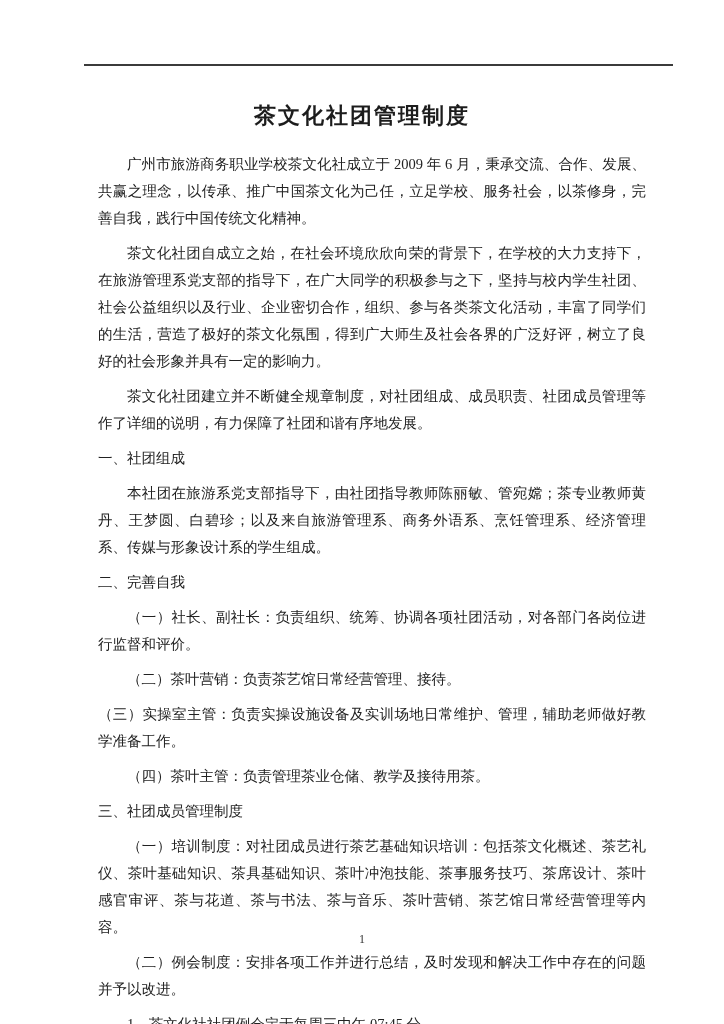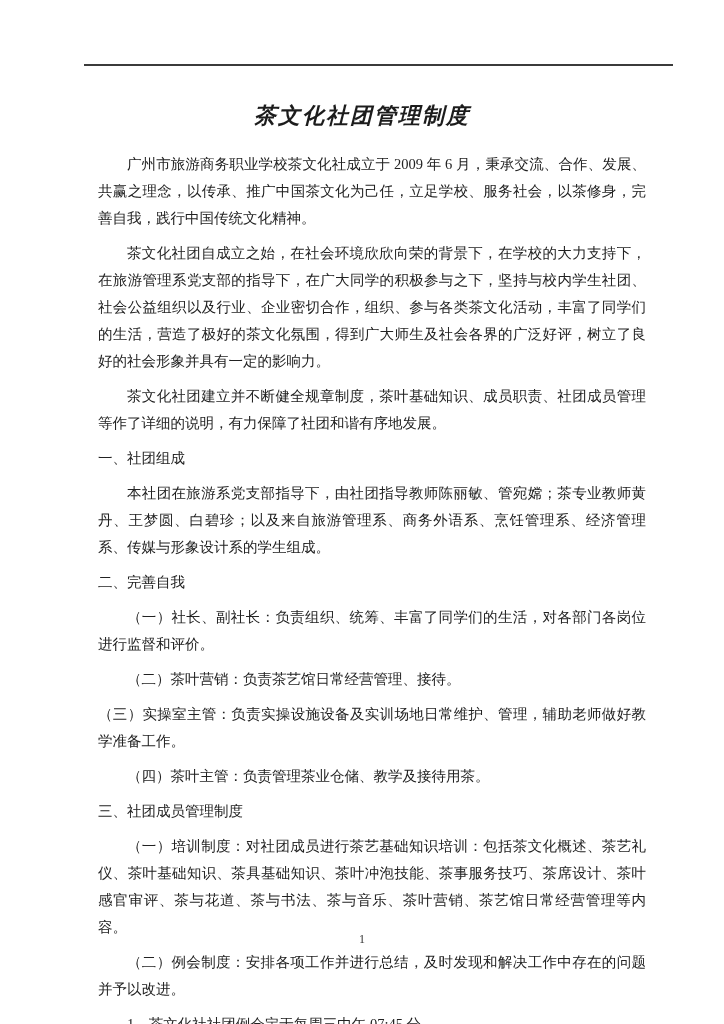--- a/index.html
+++ b/index.html
@@ -28,21 +28,20 @@
     position: absolute;
     left: 0;
     top: 86px;
     width: 724px;
     text-align: center;
     font-family: "Liberation Sans", "DejaVu Sans", sans-serif;
     font-size: 22px;
     font-weight: 700;
     letter-spacing: 2px;
     color: #1c1c1c;
-    font-style: italic;
   }
   .content {
     position: absolute;
     left: 90px;
     top: 143px;
     width: 564px;
     font-size: 14.5px;
     line-height: 27px;
     text-align: justify;
     text-justify: inter-ideograph;
@@ -77,25 +76,25 @@
 
 <div class="page">
 
   <div class="top-rule"></div>
 
   <h1 class="doc-title">茶文化社团管理制度</h1>
 
   <div class="content">
     <p class="para-indent">广州市旅游商务职业学校茶文化社成立于 2009 年 6 月，秉承交流、合作、发展、共赢之理念，以传承、推广中国茶文化为己任，立足学校、服务社会，以茶修身，完善自我，践行中国传统文化精神。</p>
     <p class="para-indent">茶文化社团自成立之始，在社会环境欣欣向荣的背景下，在学校的大力支持下，在旅游管理系党支部的指导下，在广大同学的积极参与之下，坚持与校内学生社团、社会公益组织以及行业、企业密切合作，组织、参与各类茶文化活动，丰富了同学们的生活，营造了极好的茶文化氛围，得到广大师生及社会各界的广泛好评，树立了良好的社会形象并具有一定的影响力。</p>
-    <p class="para-indent">茶文化社团建立并不断健全规章制度，茶叶基础知识、成员职责、社团成员管理等作了详细的说明，有力保障了社团和谐有序地发展。</p>
+    <p class="para-indent">茶文化社团建立并不断健全规章制度，对社团组成、成员职责、社团成员管理等作了详细的说明，有力保障了社团和谐有序地发展。</p>
     <p class="section-heading">一、社团组成</p>
     <p class="para-indent">本社团在旅游系党支部指导下，由社团指导教师陈丽敏、管宛嫦；茶专业教师黄丹、王梦圆、白碧珍；以及来自旅游管理系、商务外语系、烹饪管理系、经济管理系、传媒与形象设计系的学生组成。</p>
     <p class="section-heading">二、完善自我</p>
-    <p class="para-indent">（一）社长、副社长：负责组织、统筹、丰富了同学们的生活，对各部门各岗位进行监督和评价。</p>
+    <p class="para-indent">（一）社长、副社长：负责组织、统筹、协调各项社团活动，对各部门各岗位进行监督和评价。</p>
     <p class="para-indent">（二）茶叶营销：负责茶艺馆日常经营管理、接待。</p>
     <p class="para-hang">（三）实操室主管：负责实操设施设备及实训场地日常维护、管理，辅助老师做好教学准备工作。</p>
     <p class="para-indent">（四）茶叶主管：负责管理茶业仓储、教学及接待用茶。</p>
     <p class="section-heading">三、社团成员管理制度</p>
     <p class="para-indent">（一）培训制度：对社团成员进行茶艺基础知识培训：包括茶文化概述、茶艺礼仪、茶叶基础知识、茶具基础知识、茶叶冲泡技能、茶事服务技巧、茶席设计、茶叶感官审评、茶与花道、茶与书法、茶与音乐、茶叶营销、茶艺馆日常经营管理等内容。</p>
     <p class="para-indent">（二）例会制度：安排各项工作并进行总结，及时发现和解决工作中存在的问题并予以改进。</p>
     <p class="para-indent">1．茶文化社社团例会定于每周三中午 07:45 分。</p>
   </div>
 
   <div class="page-number">1</div>

